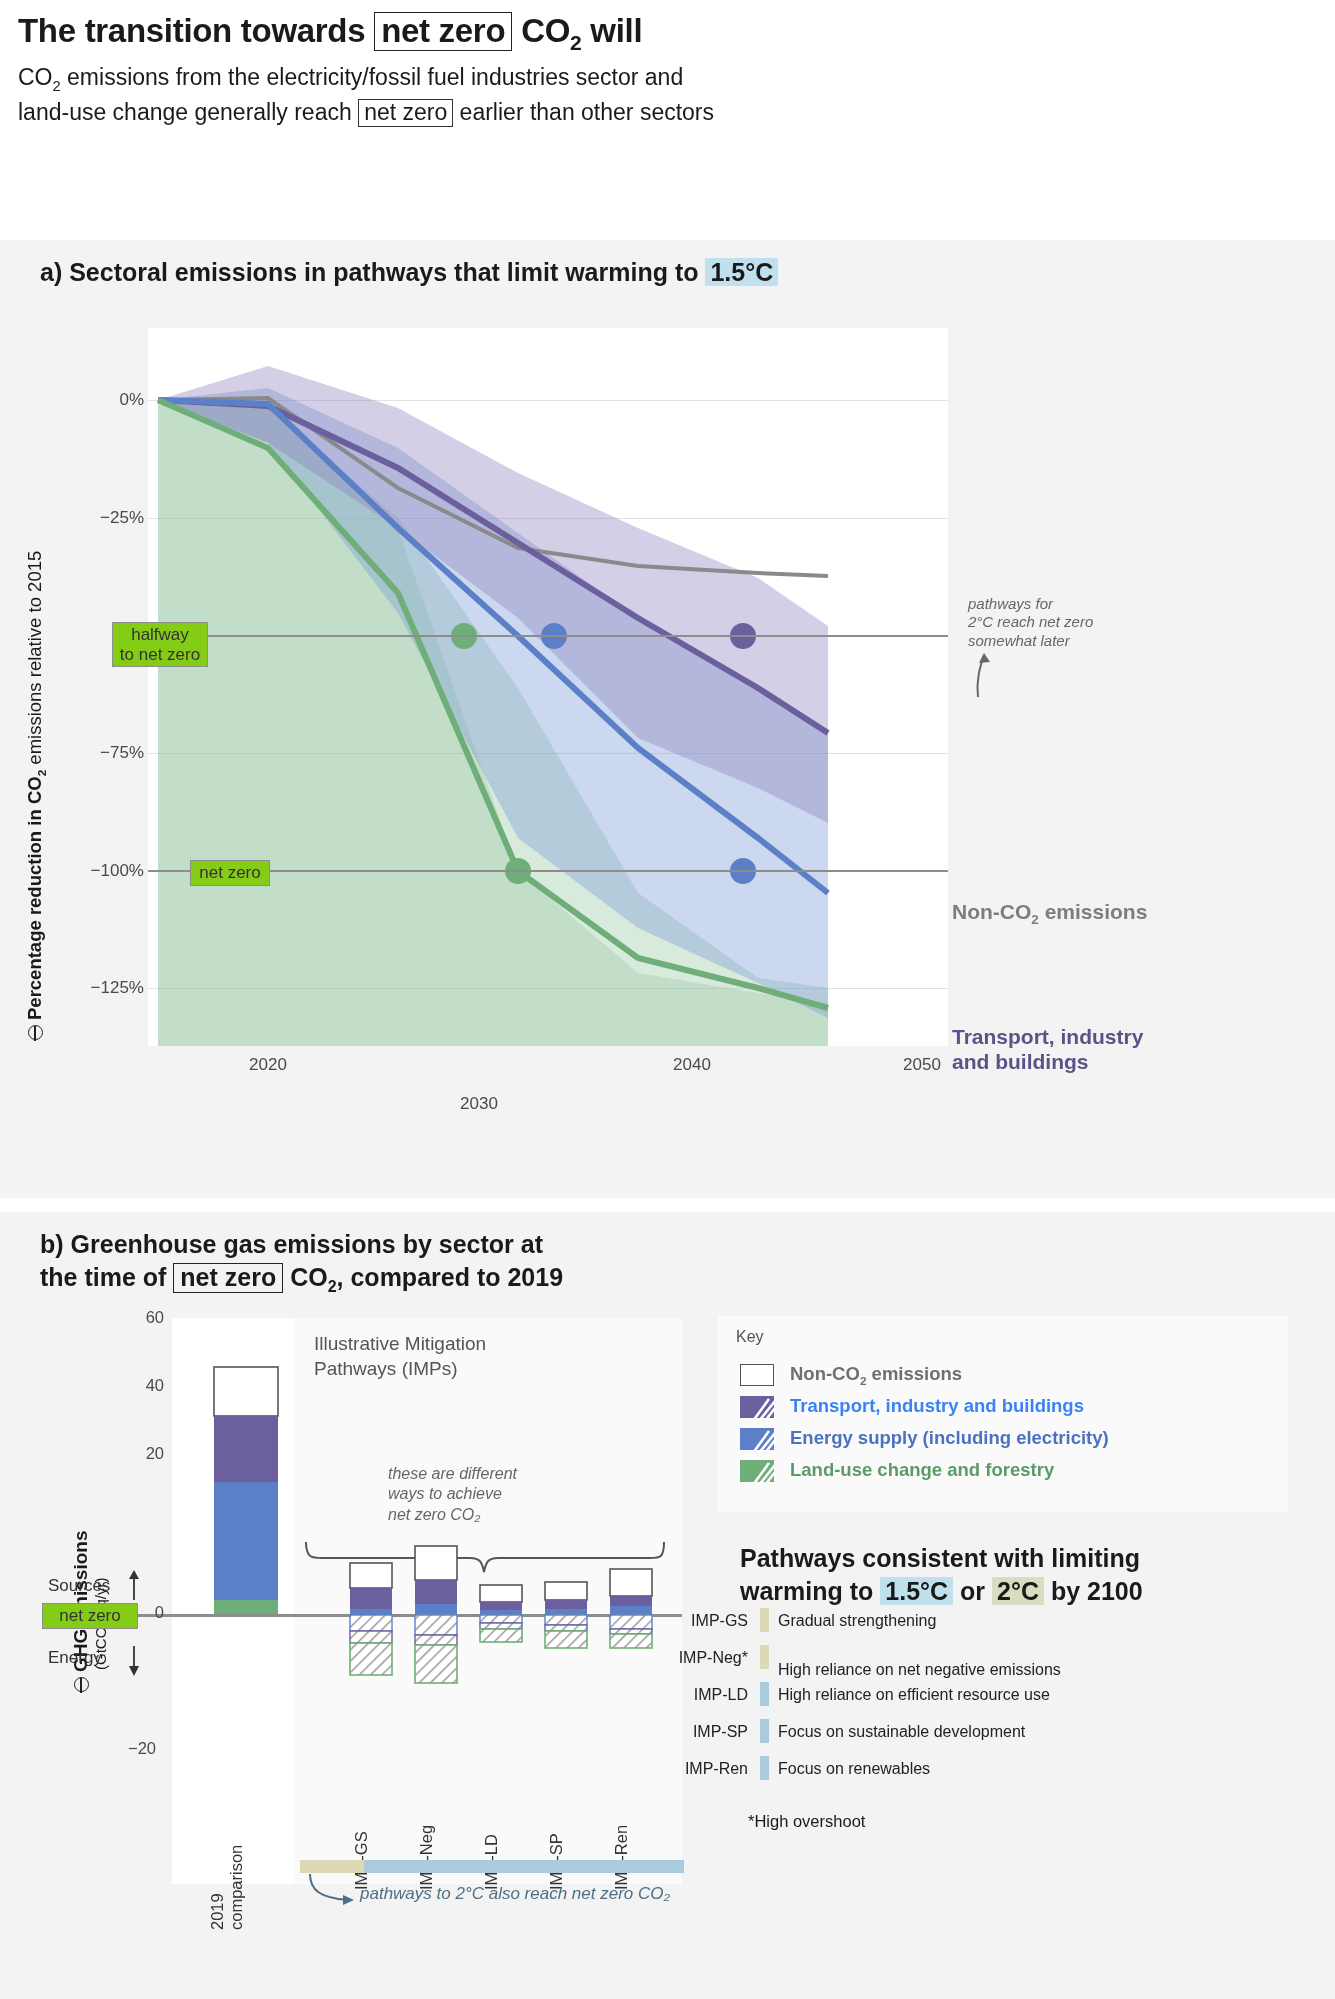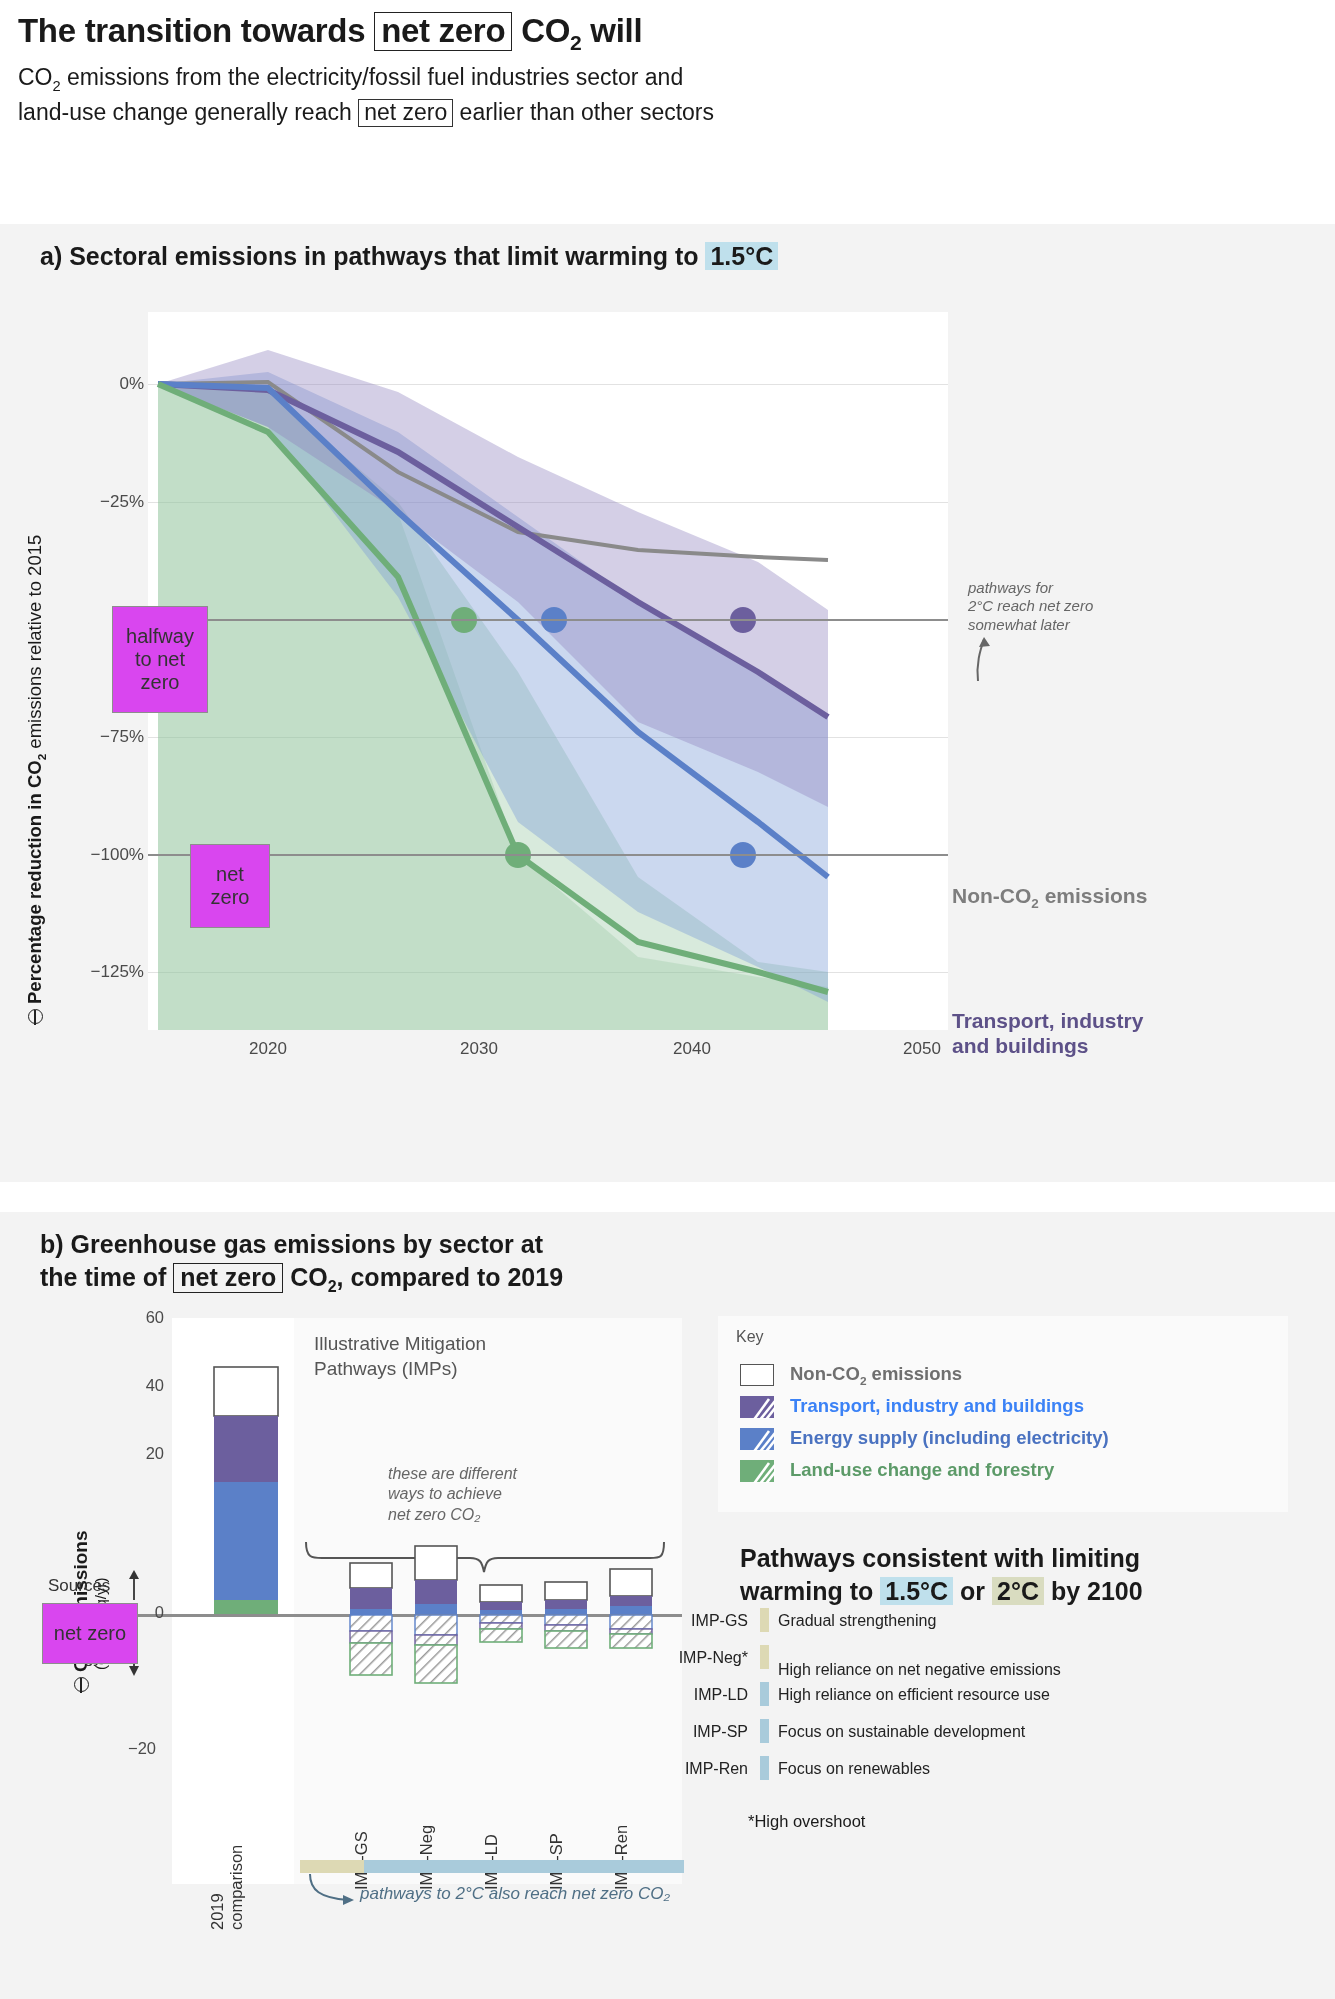--- a/index.html
+++ b/index.html
@@ -40,21 +40,21 @@
     border: 1.4px solid #333;
     padding: 0 5px 1px 5px;
     display:inline-block;
     line-height:1.1;
   }
   sub { font-size: 0.64em; }
 
   
   .panel-a {
     position:absolute;
-    left: 0; top: 224px;
+    left: 0; top: 240px;
     width: 1335px; height: 958px;
     background: #f3f3f3;
   }
   .panel-a-title {
     position:absolute; left: 40px; top: 18px;
     font-size: 25px; font-weight: bold;
   }
   .hl-15 { background:#bfe0ec; padding: 0 5px; }
   .hl-2 { background:#d9dcc0; padding: 0 5px; }
 
@@ -88,22 +88,22 @@
     position:absolute; right: 1198px;
     font-size: 17px; color:#4a4a4a; text-align:right; width:110px;
   }
   .axis-x-lab {
     position:absolute; top: 815px;
     font-size: 17px; color:#4a4a4a; text-align:center; width:90px;
   }
 
   .ref-line { position:absolute; height:2px; background:#8d8d8d; }
   .ref-tag {
-    position:absolute; background:#d946ef; border:1.3px solid #8d8d8d;
-    font-size:20px; color:#333; padding:18px 6px; line-height:1.15;
+    position:absolute; background:#84cc16; border:1.3px solid #8d8d8d;
+    font-size:17px; color:#333; padding:2px 6px; line-height:1.15;
     text-align:center;
   }
 
   .series-label {
     position:absolute; font-size:21px; font-weight:bold; line-height:1.18;
   }
   .ann {
     position:absolute; font-size:15px; font-style:italic; color:#666;
     line-height:1.22;
   }
@@ -251,21 +251,21 @@
     </div>
     <div class="ref-tag" style="left:190px; top:620px; width:80px;">net zero</div>
 
     <div class="axis-y-lab" style="top:150px; left:72px; width:72px;">0%</div>
     <div class="axis-y-lab" style="top:268px; left:52px; width:92px;">−25%</div>
     <div class="axis-y-lab" style="top:503px; left:52px; width:92px;">−75%</div>
     <div class="axis-y-lab" style="top:621px; left:40px; width:104px;">−100%</div>
     <div class="axis-y-lab" style="top:738px; left:40px; width:104px;">−125%</div>
 
     <div class="axis-x-lab" style="left:223px;">2020</div>
-    <div class="axis-x-lab" style="left:434px;">2030</div>
+    <div class="axis-x-lab" style="left:434px;margin-top:39px;">2030</div>
     <div class="axis-x-lab" style="left:647px;">2040</div>
     <div class="axis-x-lab" style="left:877px;">2050</div>
 
     <div class="series-label" style="left:952px; top:660px; color:#7d7d7d;">
       <span>Non-CO</span><sub>2</sub><span> emissions</span>
     </div>
     <div class="series-label" style="left:952px; top:785px; color:#5d5188;">
       <span>Transport, industry</span><br>
       <span>and buildings</span>
     </div>

